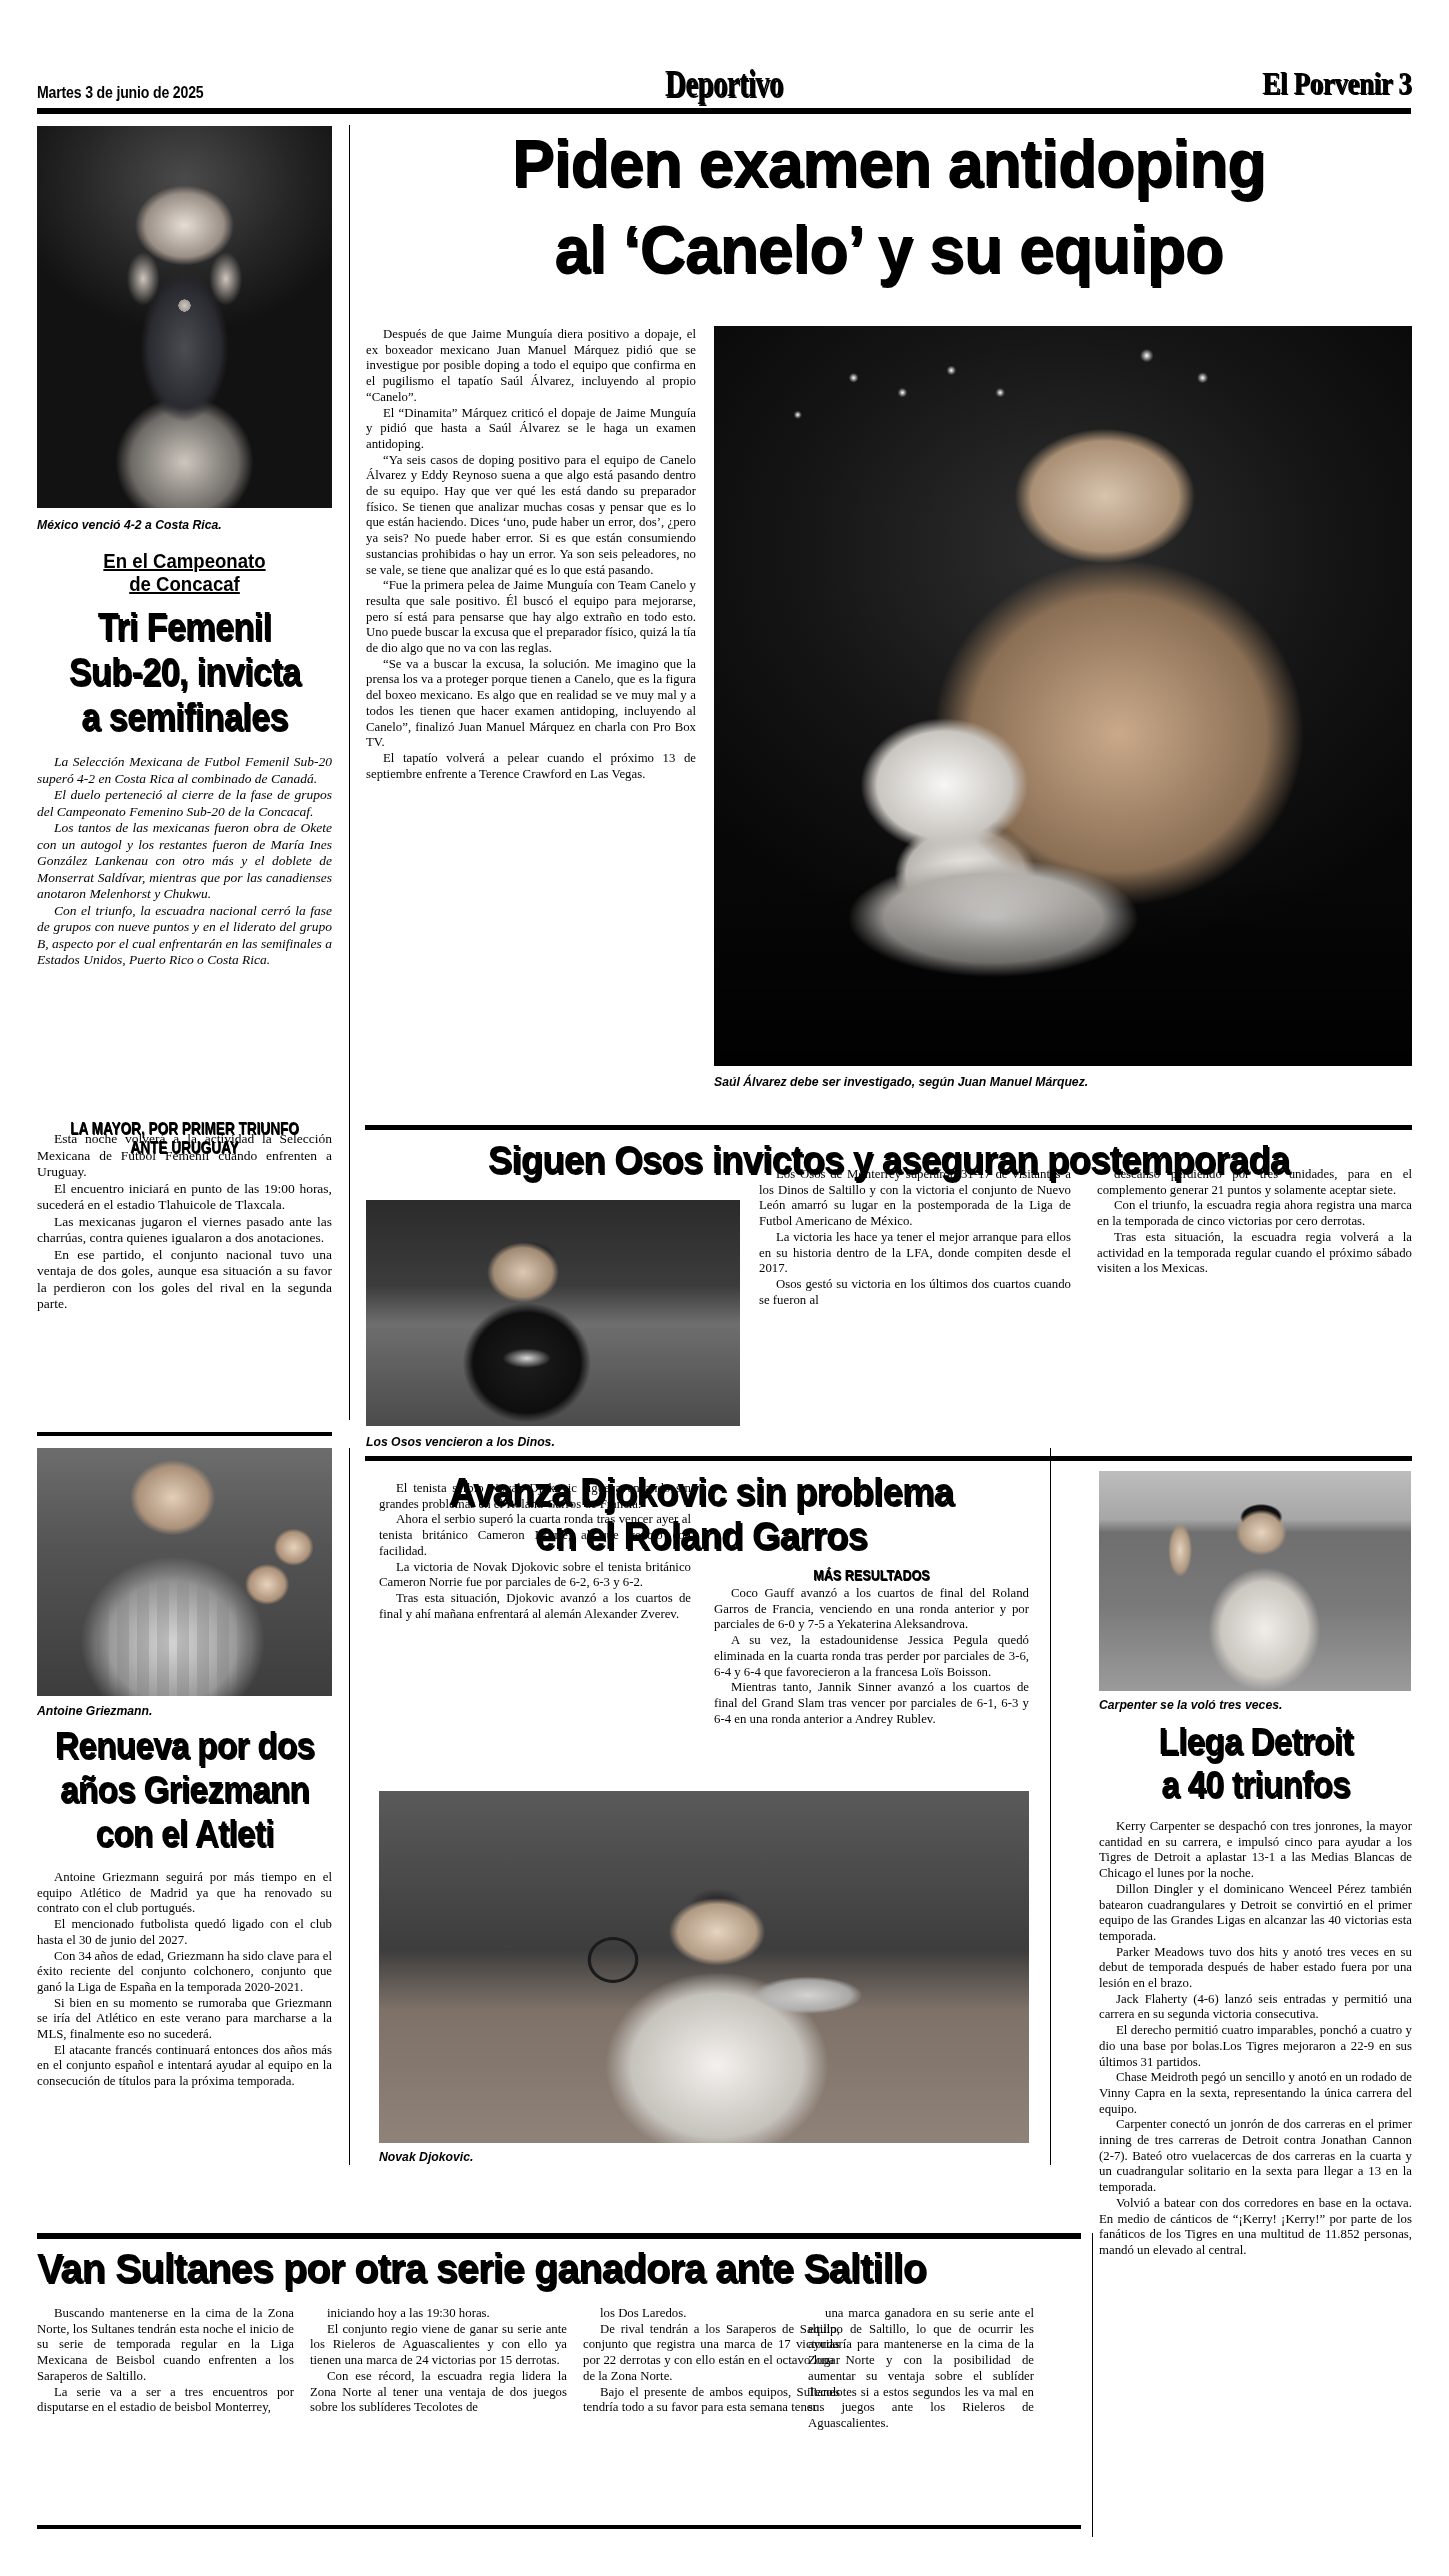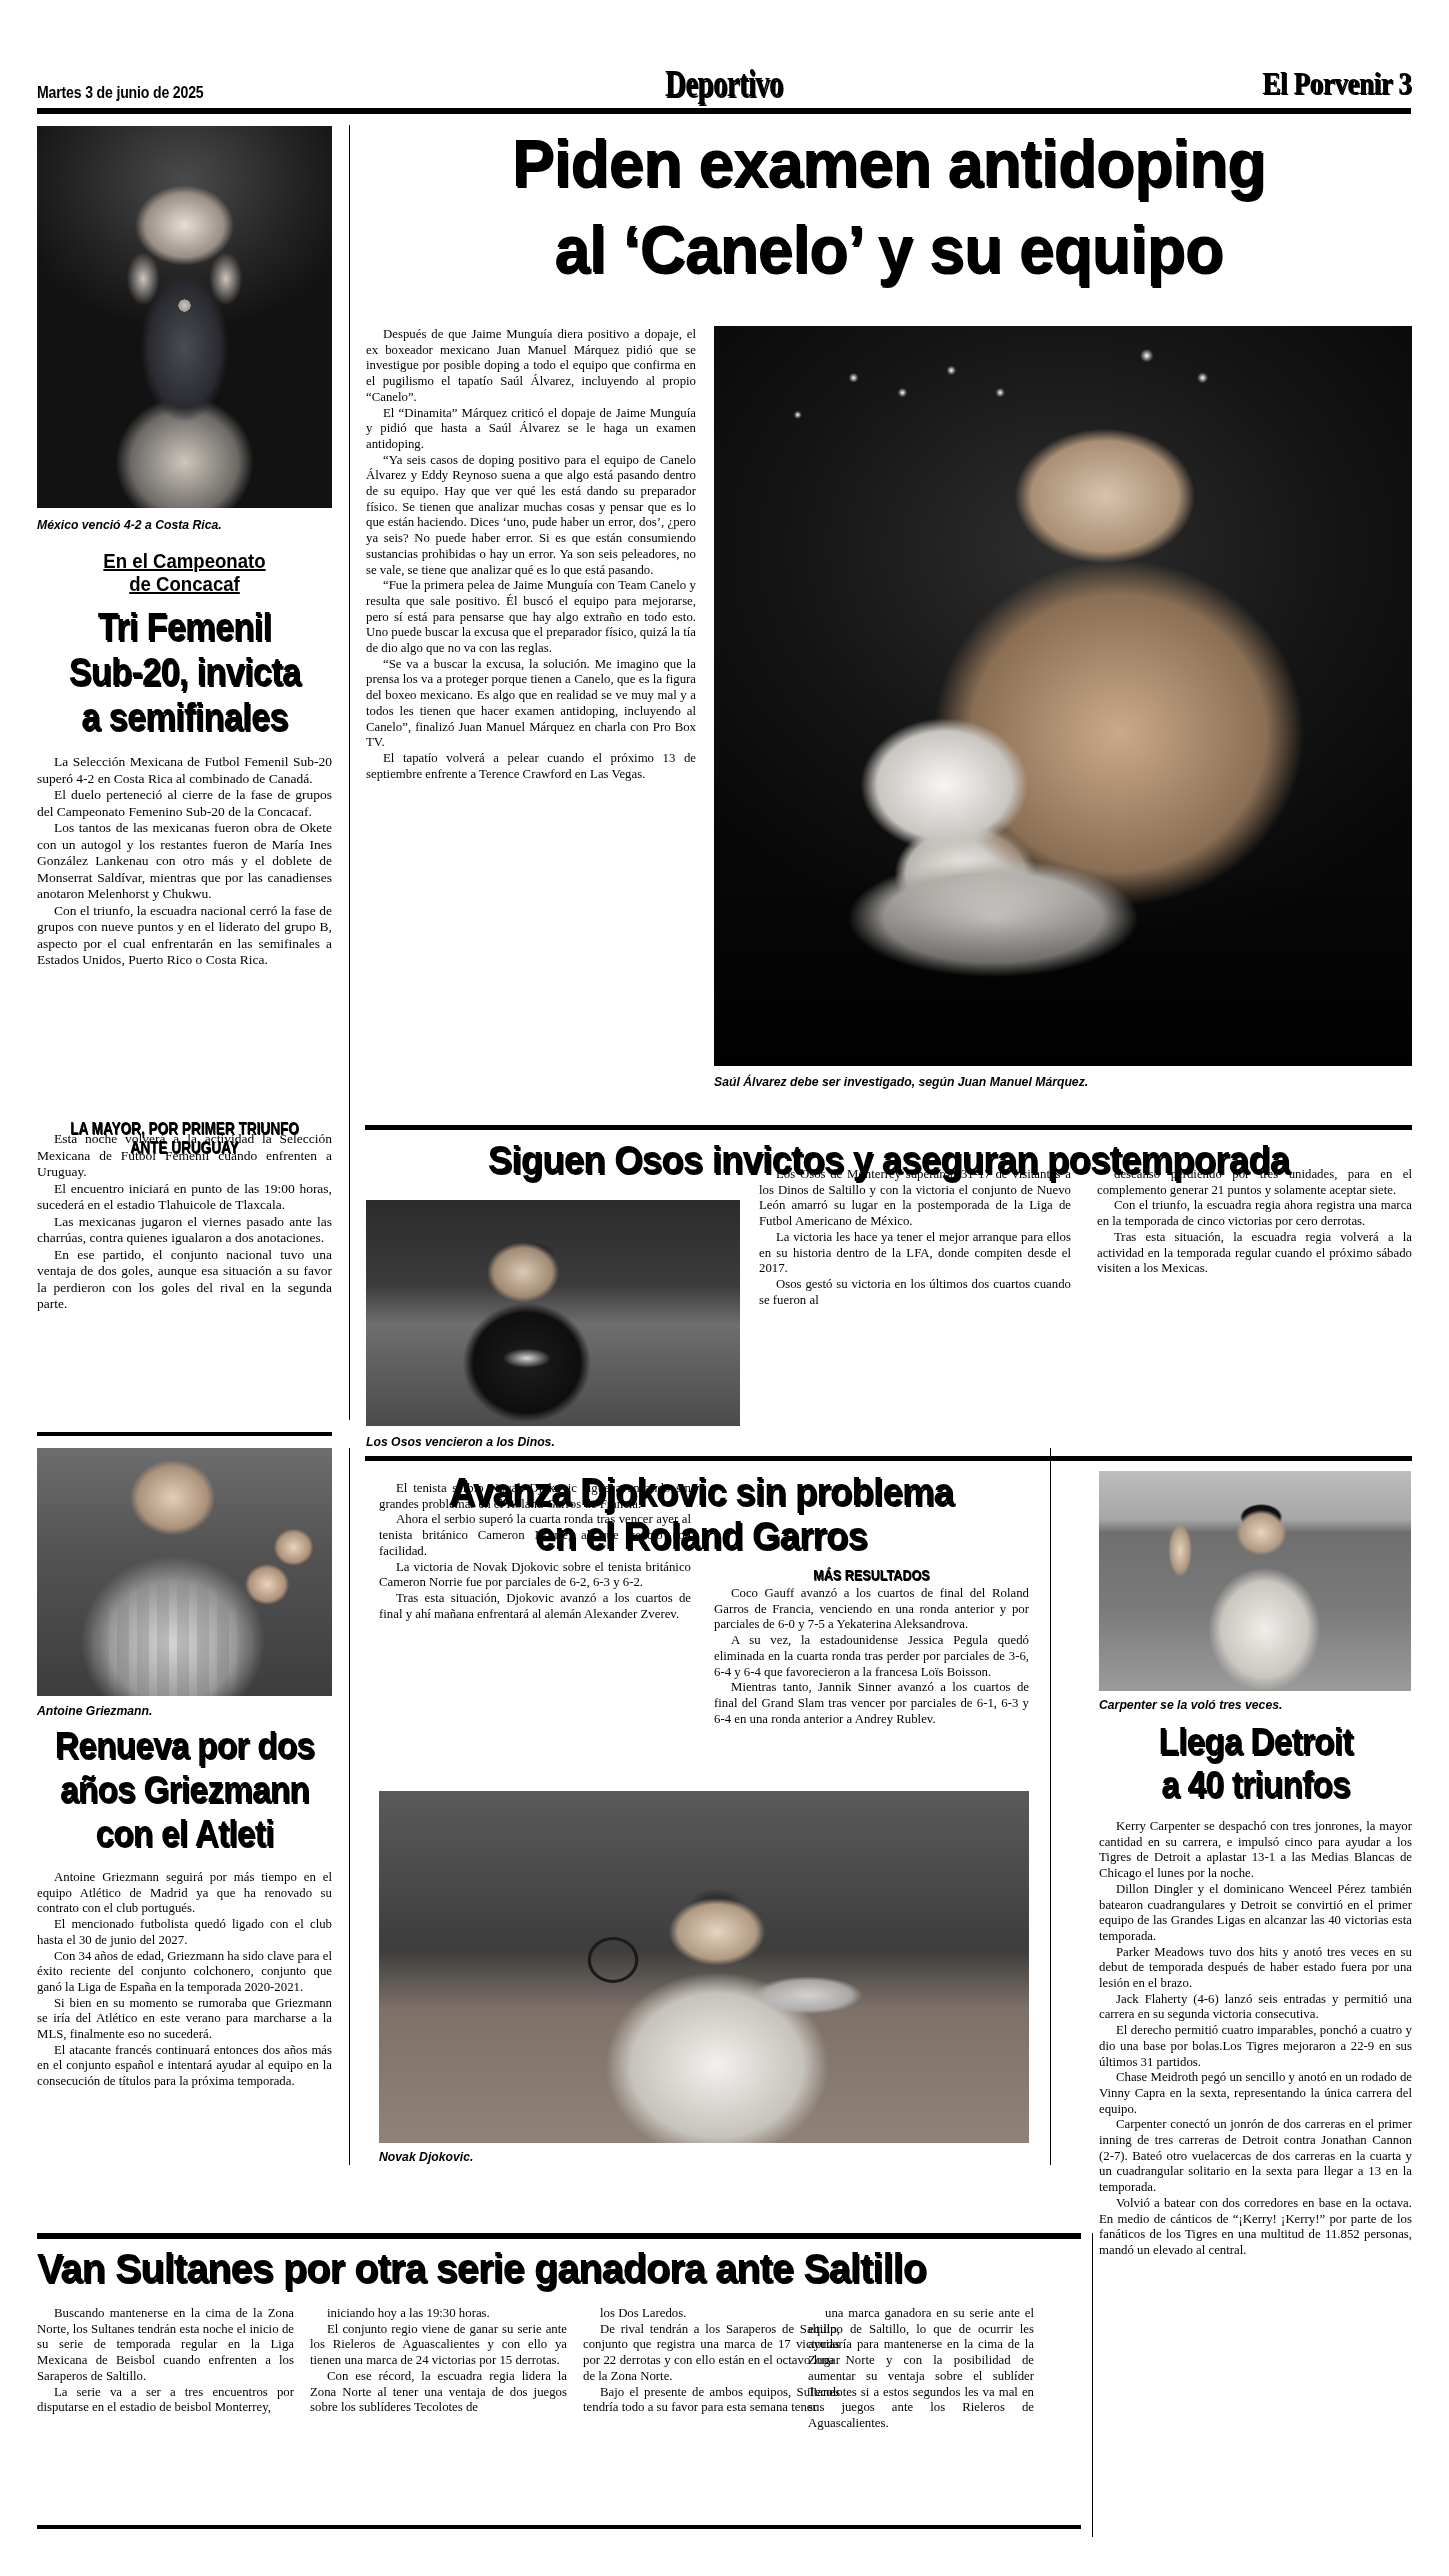--- a/index.html
+++ b/index.html
@@ -119,21 +119,21 @@
   </div>
   <div class="caption" style="position:absolute;left:37px;top:517px;width:295px;">México venció 4-2 a Costa Rica.</div>
 
   <div class="kicker" style="position:absolute;left:37px;top:550px;width:295px;">En el Campeonato</div>
   <div class="kicker" style="position:absolute;left:37px;top:573px;width:295px;">de Concacaf</div>
 
   <div class="hl-cond" style="position:absolute;left:37px;top:608px;width:295px;font-size:39px;transform:scaleX(0.88);">Tri Femenil</div>
   <div class="hl-cond" style="position:absolute;left:37px;top:653px;width:295px;font-size:39px;transform:scaleX(0.88);">Sub-20, invicta</div>
   <div class="hl-cond" style="position:absolute;left:37px;top:698px;width:295px;font-size:39px;transform:scaleX(0.88);">a semifinales</div>
 
-  <div class="body-col" style="position:absolute;left:37px;top:754px;width:295px;">
+  <div class="body-col" style="position:absolute;left:37px;top:754px;width:295px;font-style:italic;">
     <p>La Selección Mexicana de Futbol Femenil Sub-20 superó 4-2 en Costa Rica al combinado de Canadá.</p>
     <p>El duelo perteneció al cierre de la fase de grupos del Campeonato Femenino Sub-20 de la Concacaf.</p>
     <p>Los tantos de las mexicanas fueron obra de Okete con un autogol y los restantes fueron de María Ines González Lankenau con otro más y el doblete de Monserrat Saldívar, mientras que por las canadienses anotaron Melenhorst y Chukwu.</p>
     <p>Con el triunfo, la escuadra nacional cerró la fase de grupos con nueve puntos y en el liderato del grupo B, aspecto por el cual enfrentarán en las semifinales a Estados Unidos, Puerto Rico o Costa Rica.</p>
   </div>
 
   <div class="subhead" style="position:absolute;left:37px;top:1119px;width:295px;">LA MAYOR, POR PRIMER TRIUNFO</div>
   <div class="subhead" style="position:absolute;left:37px;top:1138px;width:295px;">ANTE URUGUAY</div>
 
   <div class="body-col" style="position:absolute;left:37px;top:1131px;width:295px;">

